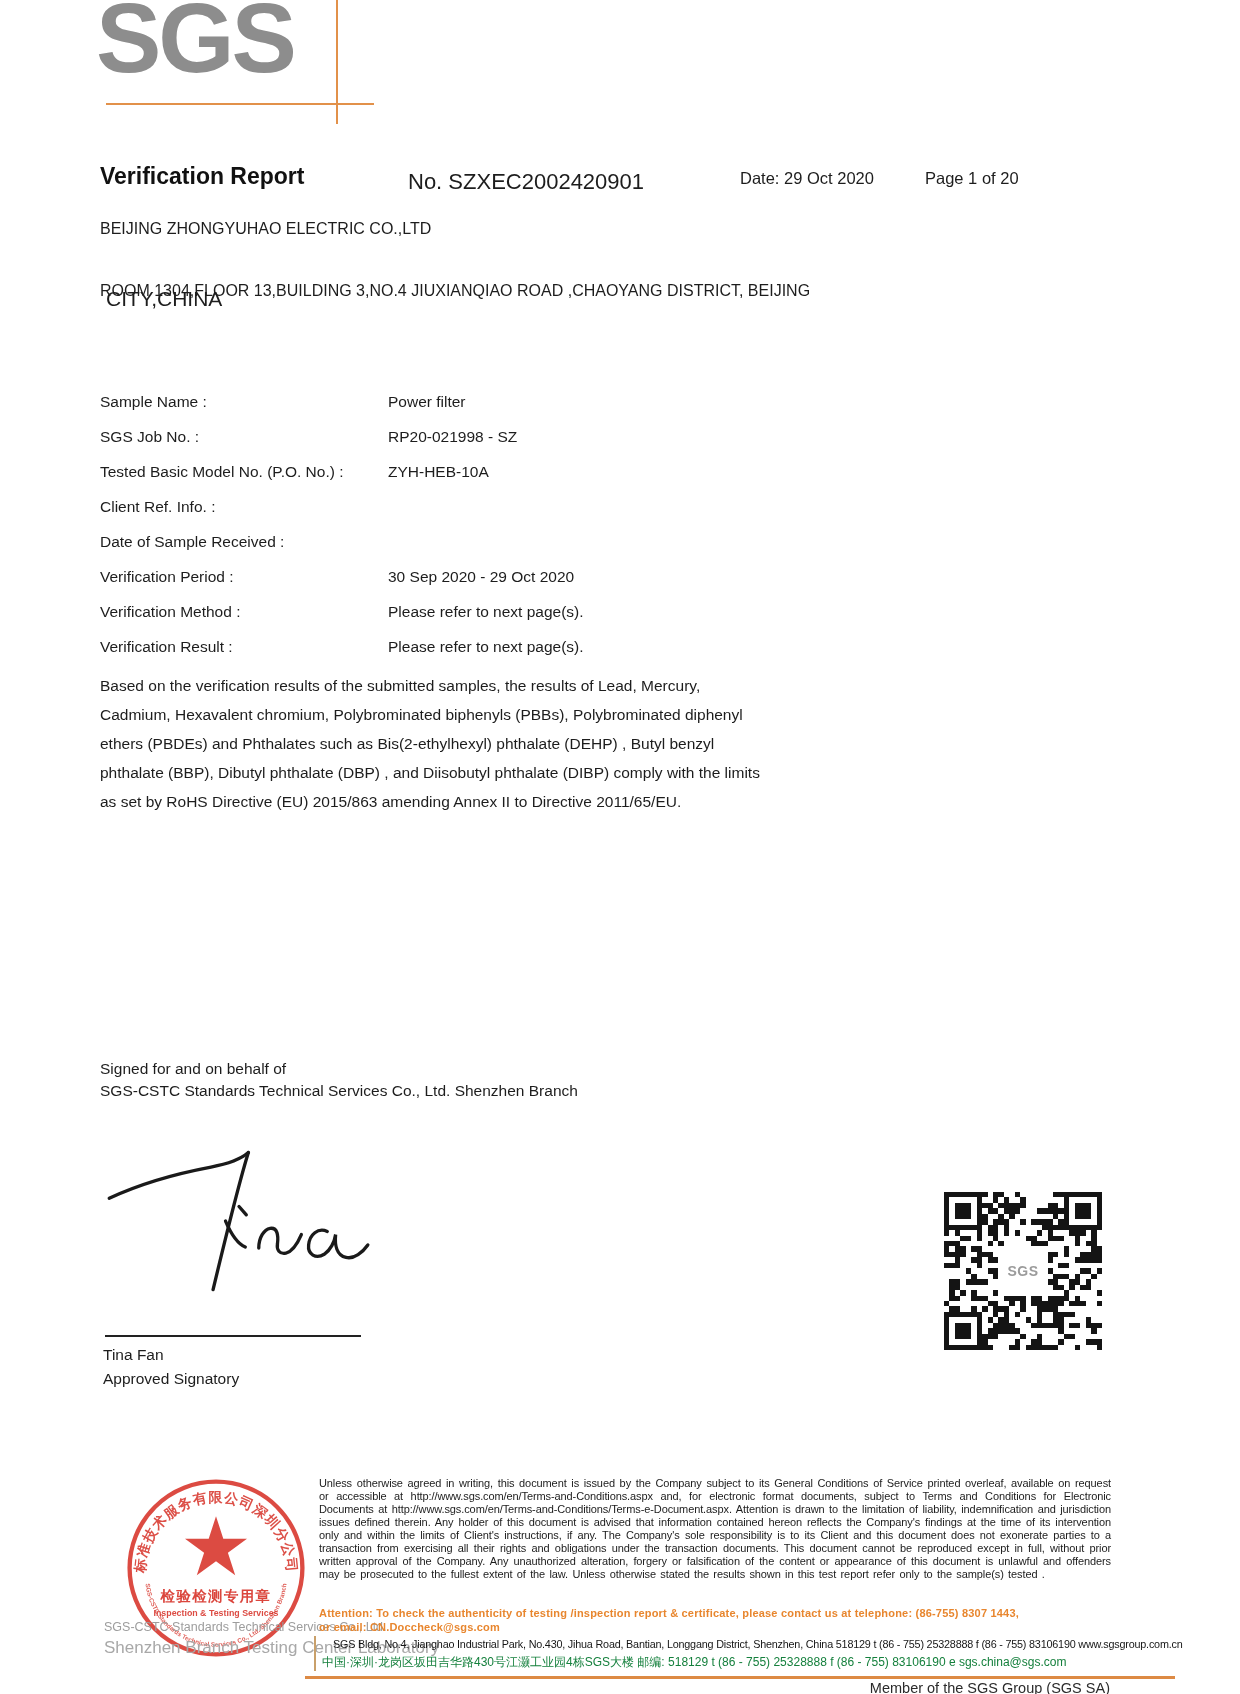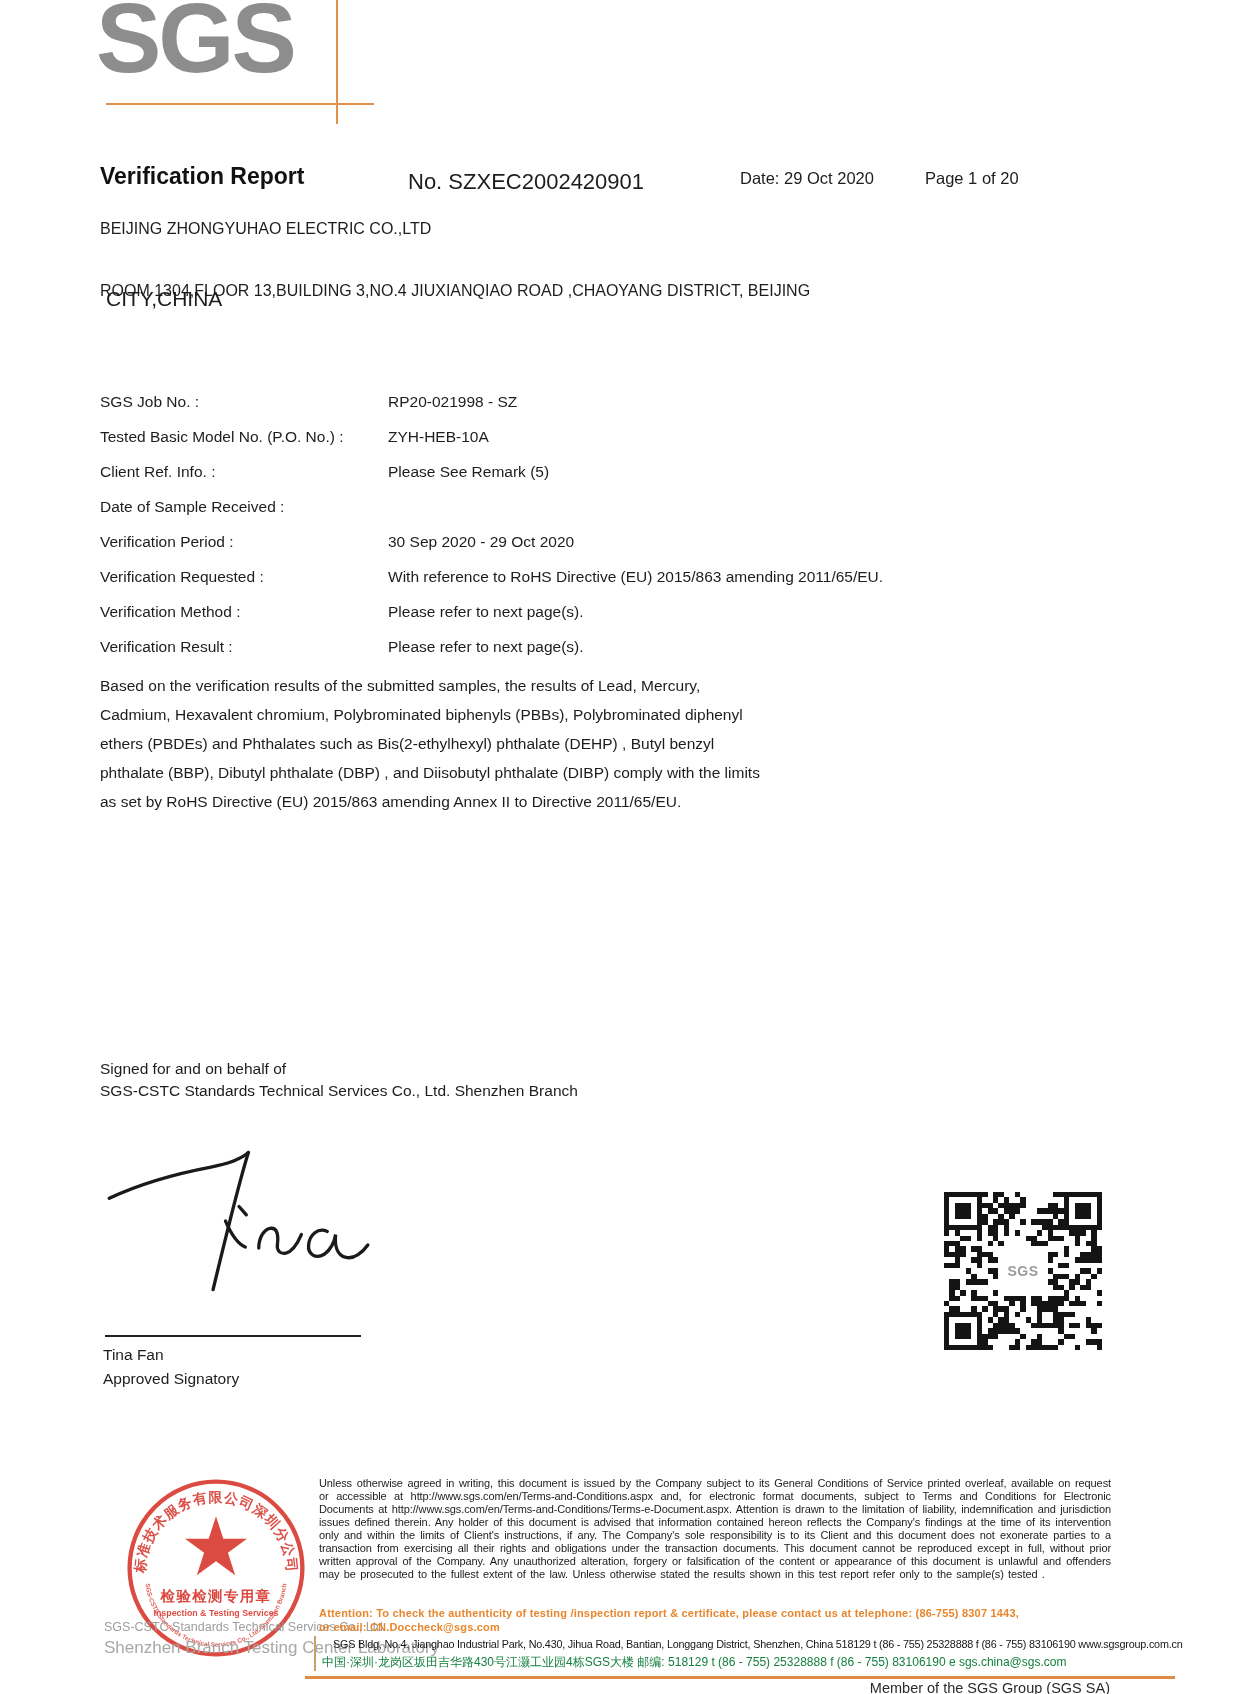--- a/index.html
+++ b/index.html
@@ -58,41 +58,40 @@
 <div class="abs rep-no">No. SZXEC2002420901</div>
 <div class="abs rep-date">Date: 29 Oct 2020</div>
 <div class="abs rep-page">Page 1 of 20</div>
 
 <div class="abs client-name">BEIJING ZHONGYUHAO ELECTRIC CO.,LTD</div>
 <div class="abs client-addr1">ROOM 1304,FLOOR 13,BUILDING 3,NO.4 JIUXIANQIAO ROAD ,CHAOYANG DISTRICT, BEIJING</div>
 <div class="abs client-addr2">CITY,CHINA</div>
 
 <div class="abs info">
   <div class="row">
+    <div class="lbl">Sample Name :</div>
+    <div class="val">Power filter</div>
+  </div>
+  <div class="row">
     <div class="lbl">SGS Job No. :</div>
     <div class="val">RP20-021998 - SZ</div>
   </div>
   <div class="row">
     <div class="lbl">Tested Basic Model No. (P.O. No.) :</div>
     <div class="val">ZYH-HEB-10A</div>
   </div>
   <div class="row gap">
     <div class="lbl">Client Ref. Info. :</div>
-    <div class="val">Please See Remark (5)</div>
   </div>
   <div class="row gap">
     <div class="lbl">Date of Sample Received :</div>
   </div>
   <div class="row gap">
     <div class="lbl">Verification Period :</div>
     <div class="val">30 Sep 2020 - 29 Oct 2020</div>
-  </div>
-  <div class="row gap">
-    <div class="lbl">Verification Requested :</div>
-    <div class="val">With reference to RoHS Directive (EU) 2015/863 amending 2011/65/EU.</div>
   </div>
   <div class="row gap">
     <div class="lbl">Verification Method :</div>
     <div class="val">Please refer to next page(s).</div>
   </div>
   <div class="row gap">
     <div class="lbl">Verification Result :</div>
     <div class="val">Please refer to next page(s).</div>
   </div>
   <div class="row gap conclusion">

